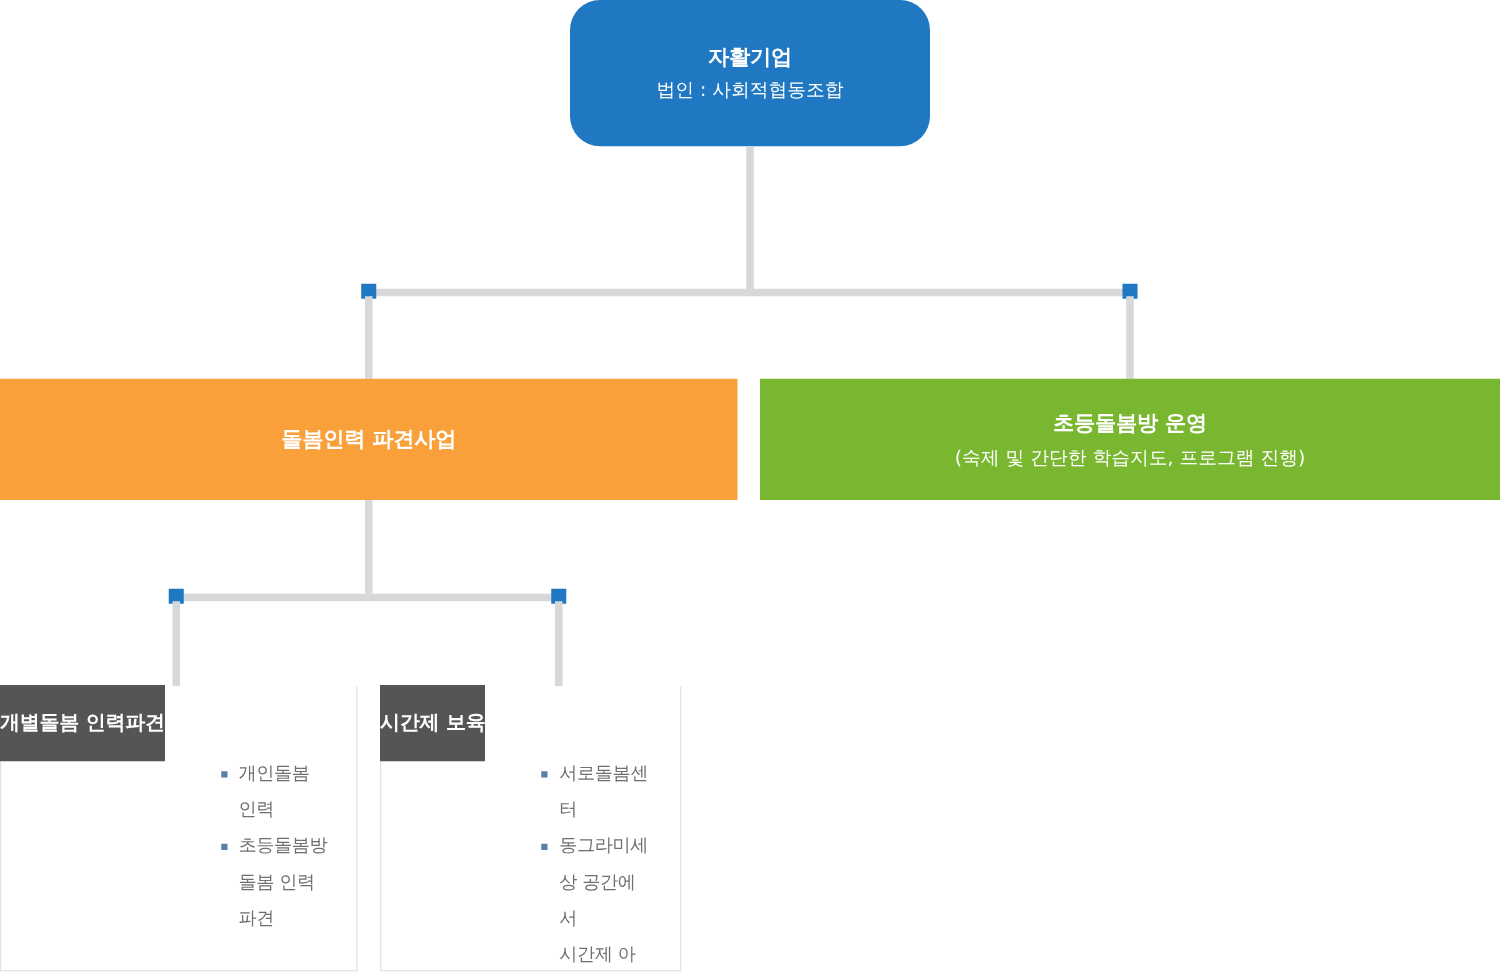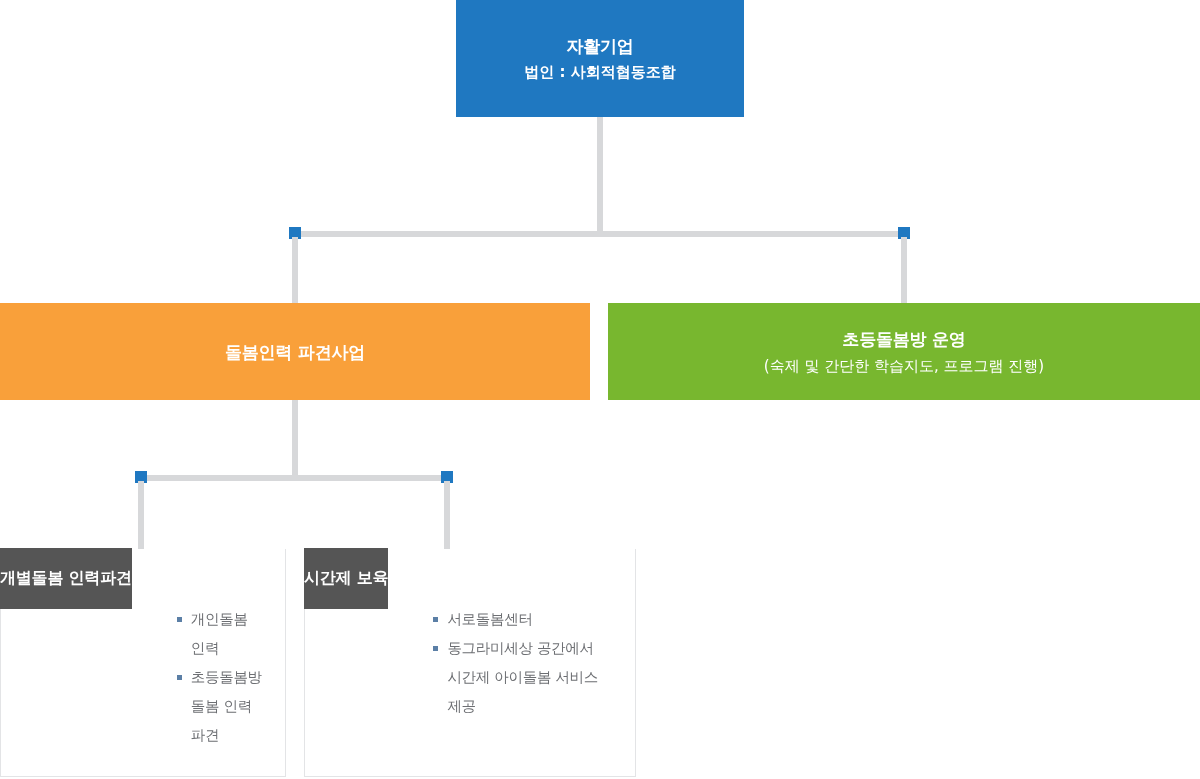--- a/index.html
+++ b/index.html
@@ -47,23 +47,24 @@
     font-weight: bold;
     letter-spacing: -0.2px;
   }
 
   #box-root {
     left: 456px;
     top: 0px;
     width: 288px;
     height: 117px;
     background: #1f78c1;
+    border-radius: 24px;
   }
   #box-root .box-title { font-size: 17px; line-height: 26px; }
-  #box-root .box-sub   { font-size: 15px; line-height: 26px; font-weight: bold; text-align: right; }
+  #box-root .box-sub   { font-size: 15px; line-height: 26px; font-weight: normal; text-align: right; }
 
   #box-dispatch {
     left: 0px;
     top: 303px;
     width: 590px;
     height: 97px;
     background: #f9a03a;
   }
   #box-dispatch .box-title { font-size: 17px; line-height: 26px; }
 
@@ -128,21 +129,21 @@
 
   #panel-individual {
     left: 0px;
     top: 549px;
     width: 286px;
     height: 228px;
   }
   #panel-hourly {
     left: 304px;
     top: 549px;
-    width: 332px;
+    width: 241px;
     height: 228px;
   }
 </style>
 </head>
 <body>
 
 <div id="chart">
 
   <div class="box" id="box-root">
     <div class="box-title">자활기업</div>

